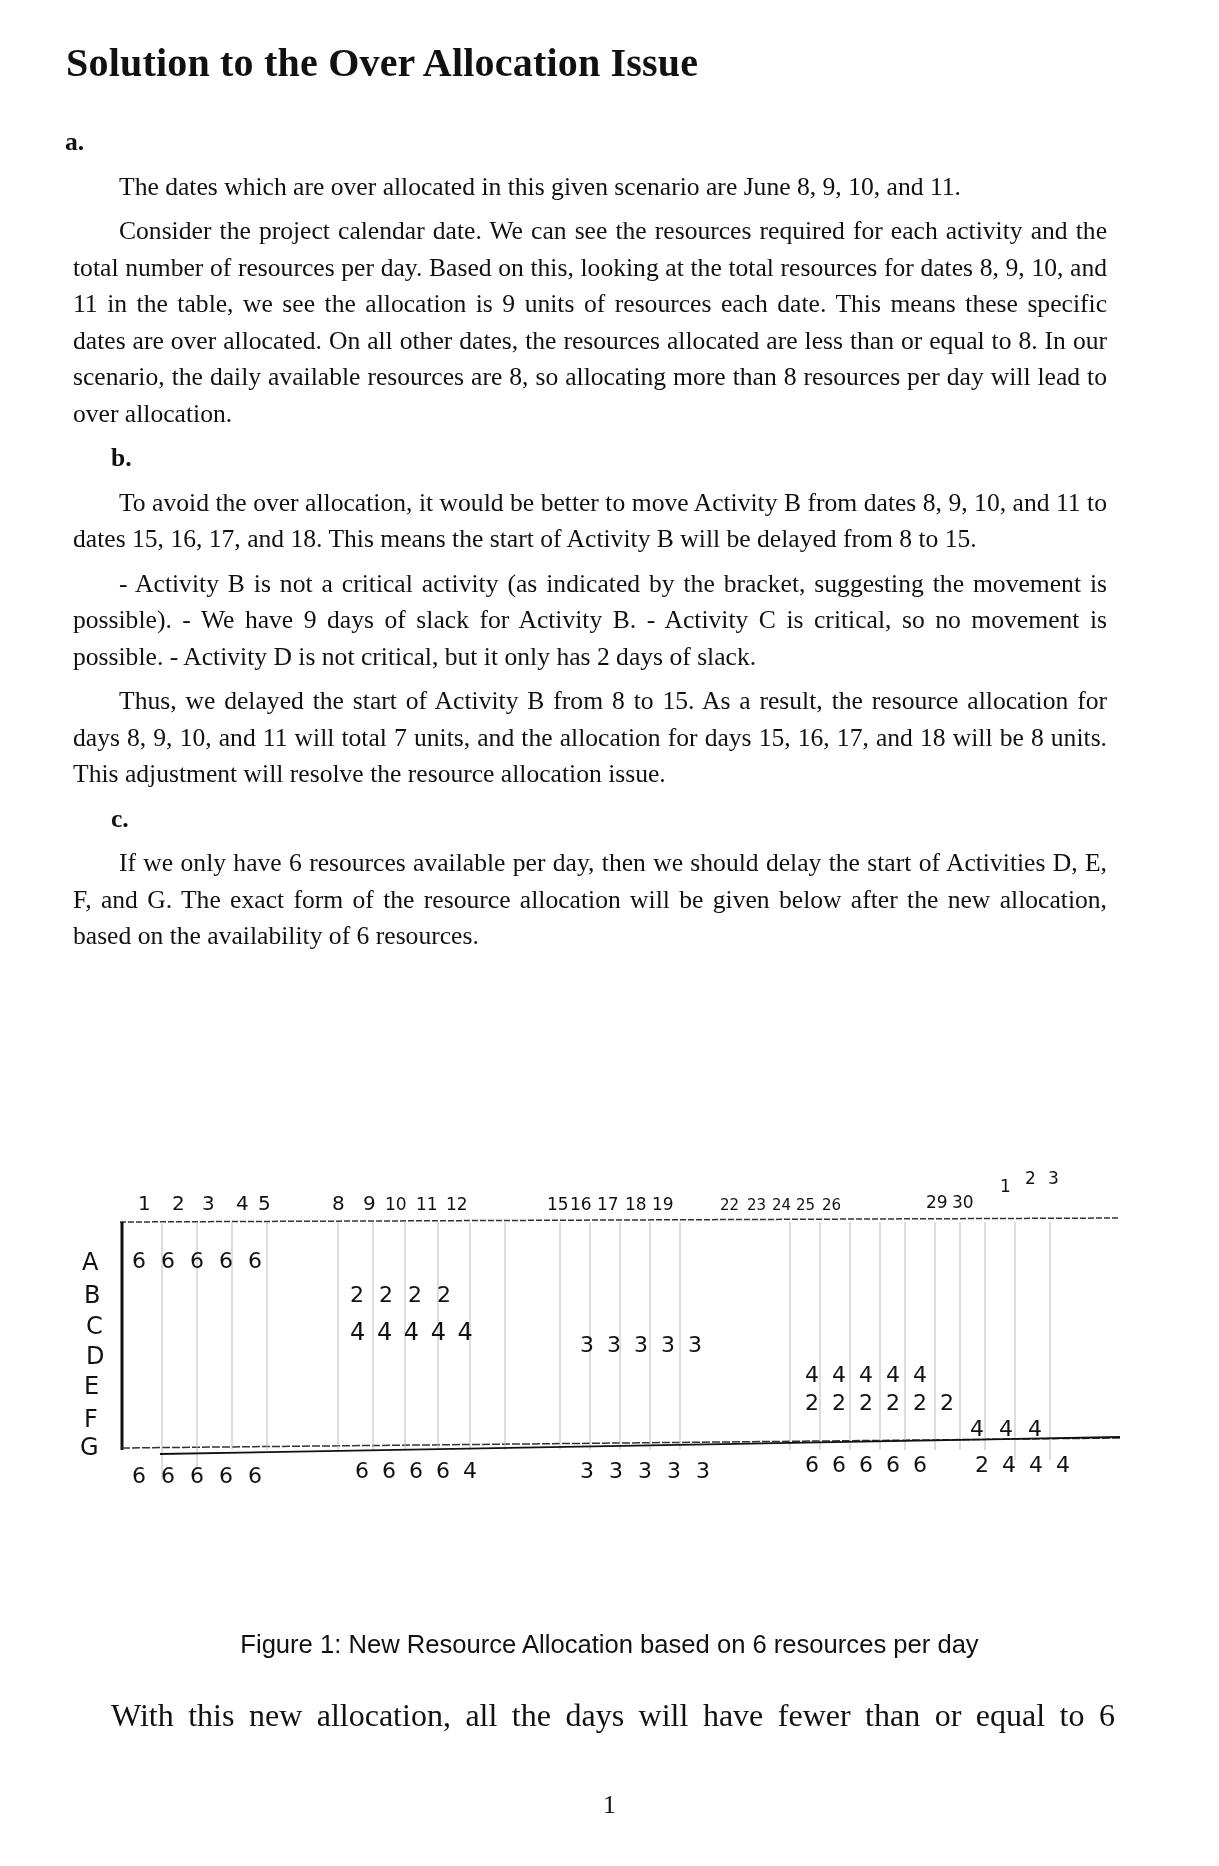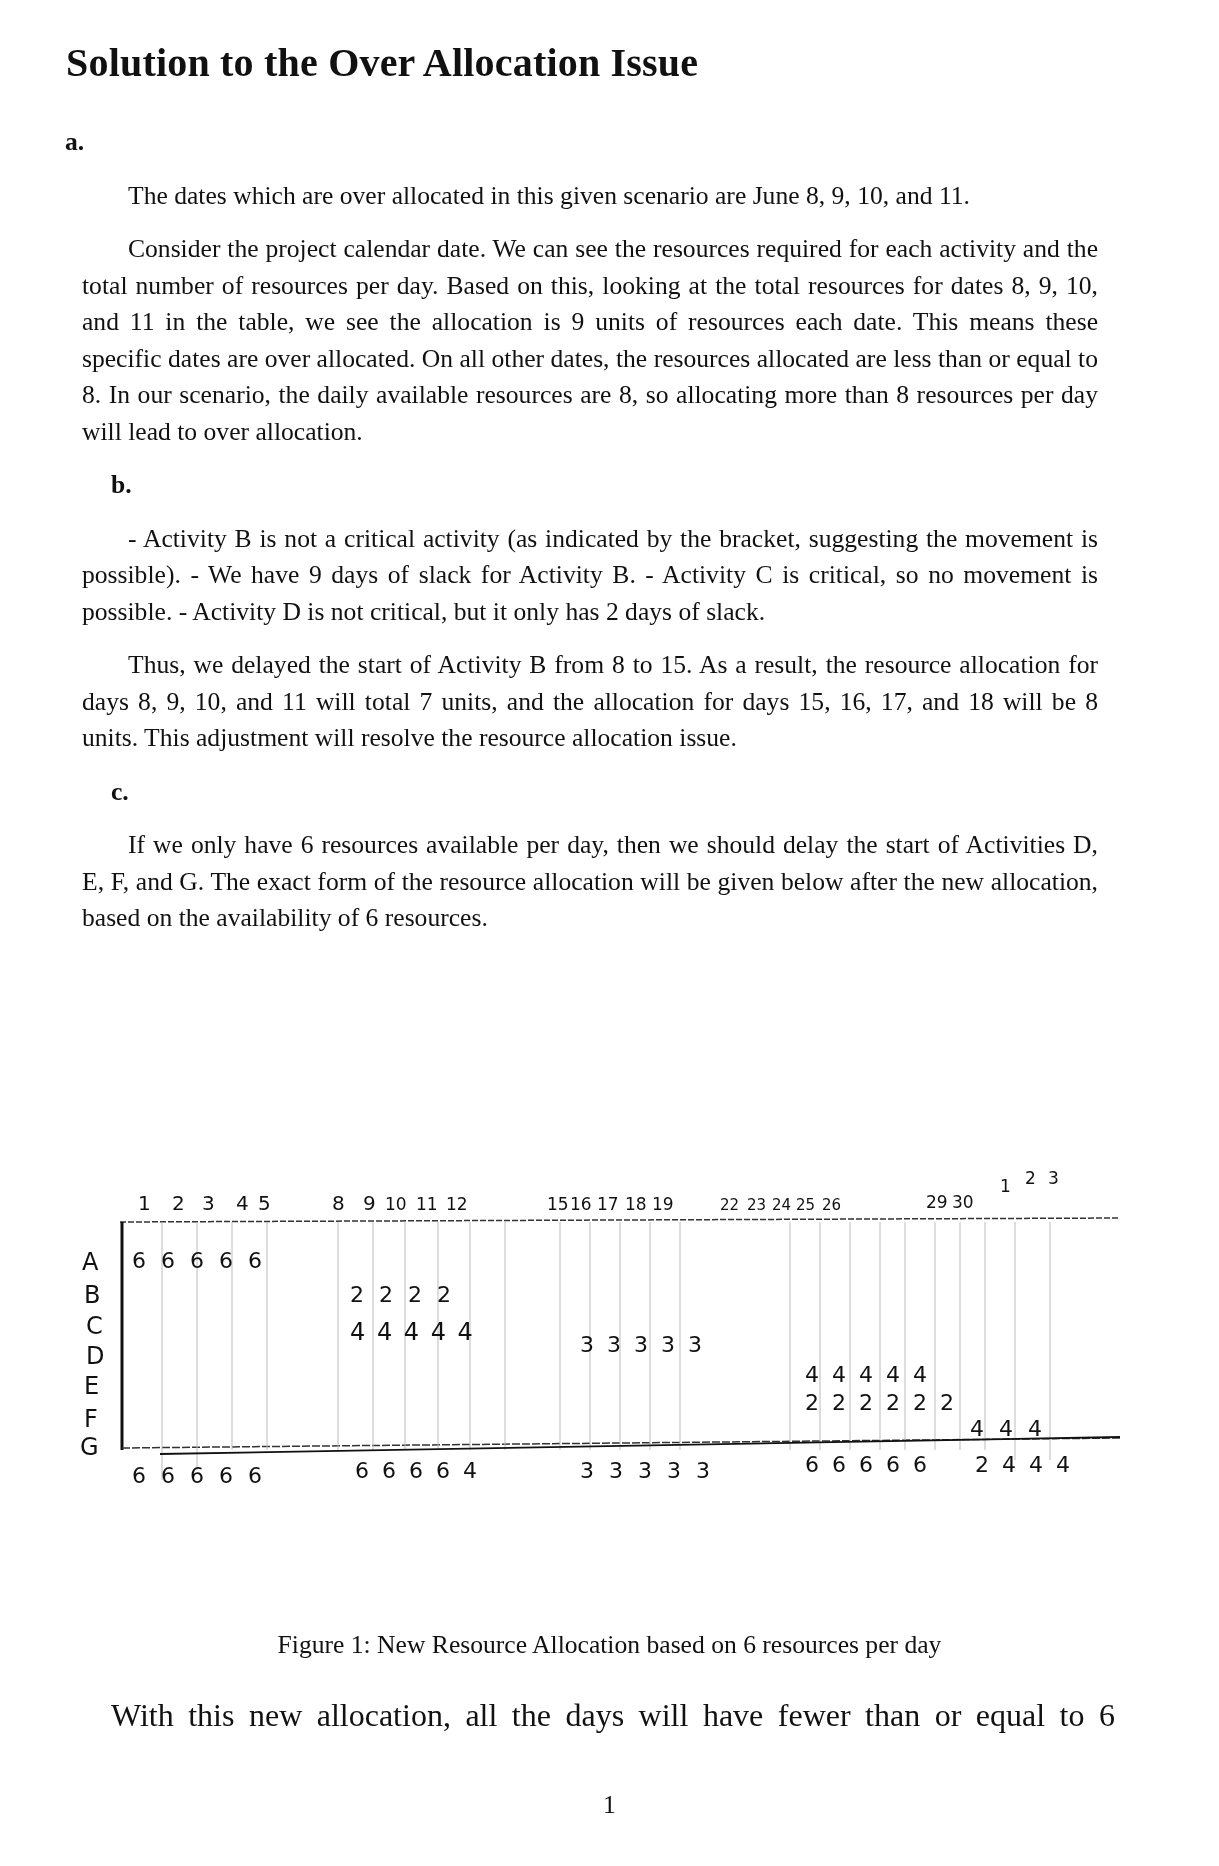--- a/index.html
+++ b/index.html
@@ -14,33 +14,33 @@
     font-family: "Liberation Serif", "DejaVu Serif", serif;
     font-weight: bold; font-size: 40px; letter-spacing: 0.2px; margin: 1px;
   }
   .body-text {
     position: absolute; left: 0; top: 124px; width: 1050px;
     font-family: "Liberation Serif", "DejaVu Serif", serif;
     font-size: 25.6px; line-height: 36.5px; text-align: justify;
   }
   .label { font-weight: bold; display: block; }
   .label.indented { padding-left: 46px; }
-  .para { text-indent: 46px; margin: 17px; }
+  .para { text-indent: 46px; margin: 8px; }
   .figure {
     position: absolute; left: 60px; top: 1150px; width: 1060px; height: 380px;
   }
   .figure svg { width: 100%; height: 100%; }
   .hand {
     font-family: "DejaVu Sans", "Liberation Sans", sans-serif;
     fill: #111;
   }
   .caption {
     position: absolute; left: 0; width: 1219px; top: 1630px;
     text-align: center;
-    font-family: Liberation Serif, serif; font-size: 25.6px;
+    font-family: Liberation Sans, sans-serif; font-size: 25.6px;
   }
   .after {
     position: absolute; left: 65px; top: 1697px; width: 1050px;
     font-family: "Liberation Serif", "DejaVu Serif", serif; font-size: 32px;
     text-indent: 46px; text-align: justify; text-align-last: justify;
   }
   .page-num {
     position: absolute; left: 0; width: 1219px; top: 1790px; text-align: center;
     font-family: "Liberation Serif", "DejaVu Serif", serif; font-size: 25.6px;
   }
@@ -50,20 +50,21 @@
 
 <div class="page">
   <h1 class="title">Solution to the Over Allocation Issue</h1>
 
   <div class="body-text">
     <span class="label">a.</span>
     <p class="para">The dates which are over allocated in this given scenario are June 8, 9, 10, and 11.</p>
     <p class="para">Consider the project calendar date. We can see the resources required for each activity and the total number of resources per day. Based on this, looking at the total resources for dates 8, 9, 10, and 11 in the table, we see the allocation is 9 units of resources each date. This means these specific dates are over allocated. On all other dates, the resources allocated are less than or equal to 8. In our scenario, the daily available resources are 8, so allocating more than 8 resources per day will lead to over allocation.</p>
 
     <span class="label indented">b.</span>
+    <p class="para">To avoid the over allocation, it would be better to move Activity B from dates 8, 9, 10, and 11 to dates 15, 16, 17, and 18. This means the start of Activity B will be delayed from 8 to 15.</p>
     <p class="para">- Activity B is not a critical activity (as indicated by the bracket, suggesting the movement is possible). - We have 9 days of slack for Activity B. - Activity C is critical, so no movement is possible. - Activity D is not critical, but it only has 2 days of slack.</p>
     <p class="para">Thus, we delayed the start of Activity B from 8 to 15. As a result, the resource allocation for days 8, 9, 10, and 11 will total 7 units, and the allocation for days 15, 16, 17, and 18 will be 8 units. This adjustment will resolve the resource allocation issue.</p>
 
     <span class="label indented">c.</span>
     <p class="para">If we only have 6 resources available per day, then we should delay the start of Activities D, E, F, and G. The exact form of the resource allocation will be given below after the new allocation, based on the availability of 6 resources.</p>
   </div>
 </div>
 
 <div class="figure">
   <svg viewBox="0 0 1060 380">

